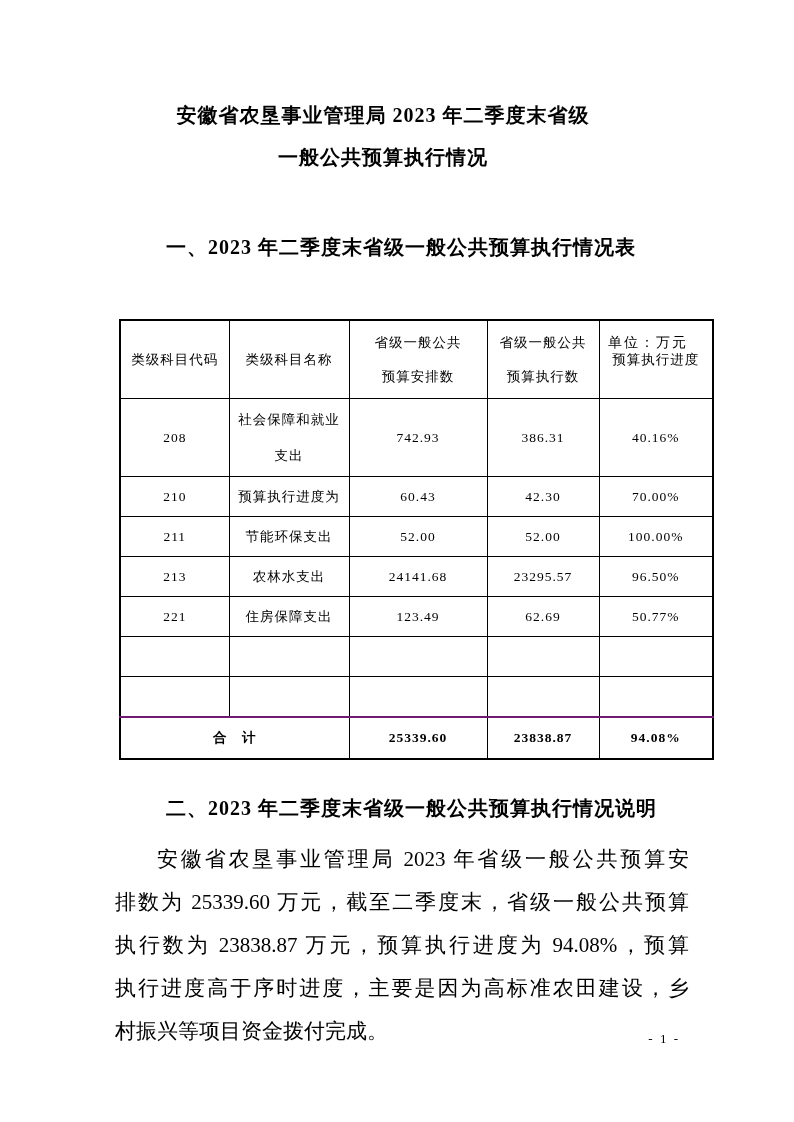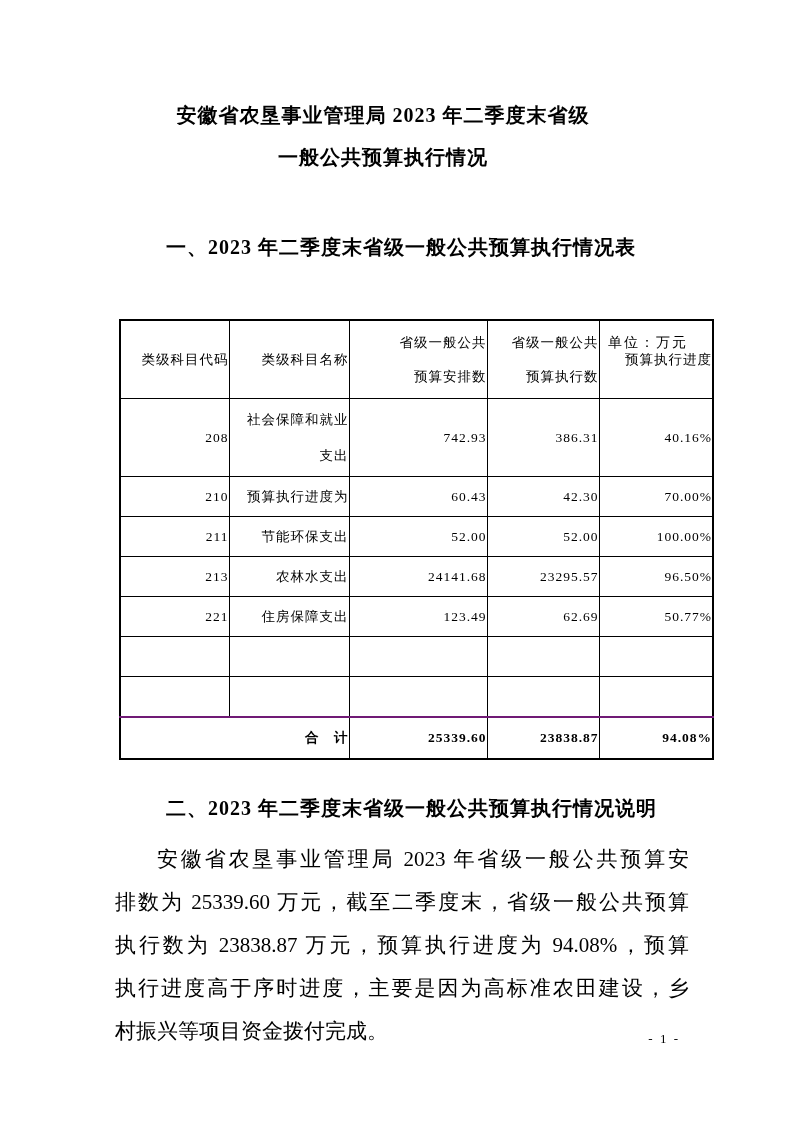--- a/index.html
+++ b/index.html
@@ -29,21 +29,21 @@
     box-sizing:border-box;padding-right:24px;
     text-align:right;font-size:14px;letter-spacing:2px;margin-top:43px;
   }
   table.budget{
     position:absolute;top:319px;left:119px;
     width:593px;border-collapse:collapse;table-layout:fixed;
     border:2px solid #000;
   }
   table.budget td{
     border:1px solid #000;
-    text-align:right;vertical-align:middle;
+    text-align:center;vertical-align:middle;
     font-size:13.5px;
     padding:0;
     white-space:pre-line;
     line-height:34px;
     letter-spacing:1px;
     overflow:hidden;
   }
   tr.hdr-row td{height:77px;}
   tr.row-tall td{height:77px;line-height:36px;margin-top:25px;}
   tr.row-std td{height:39px;line-height:20px;}

